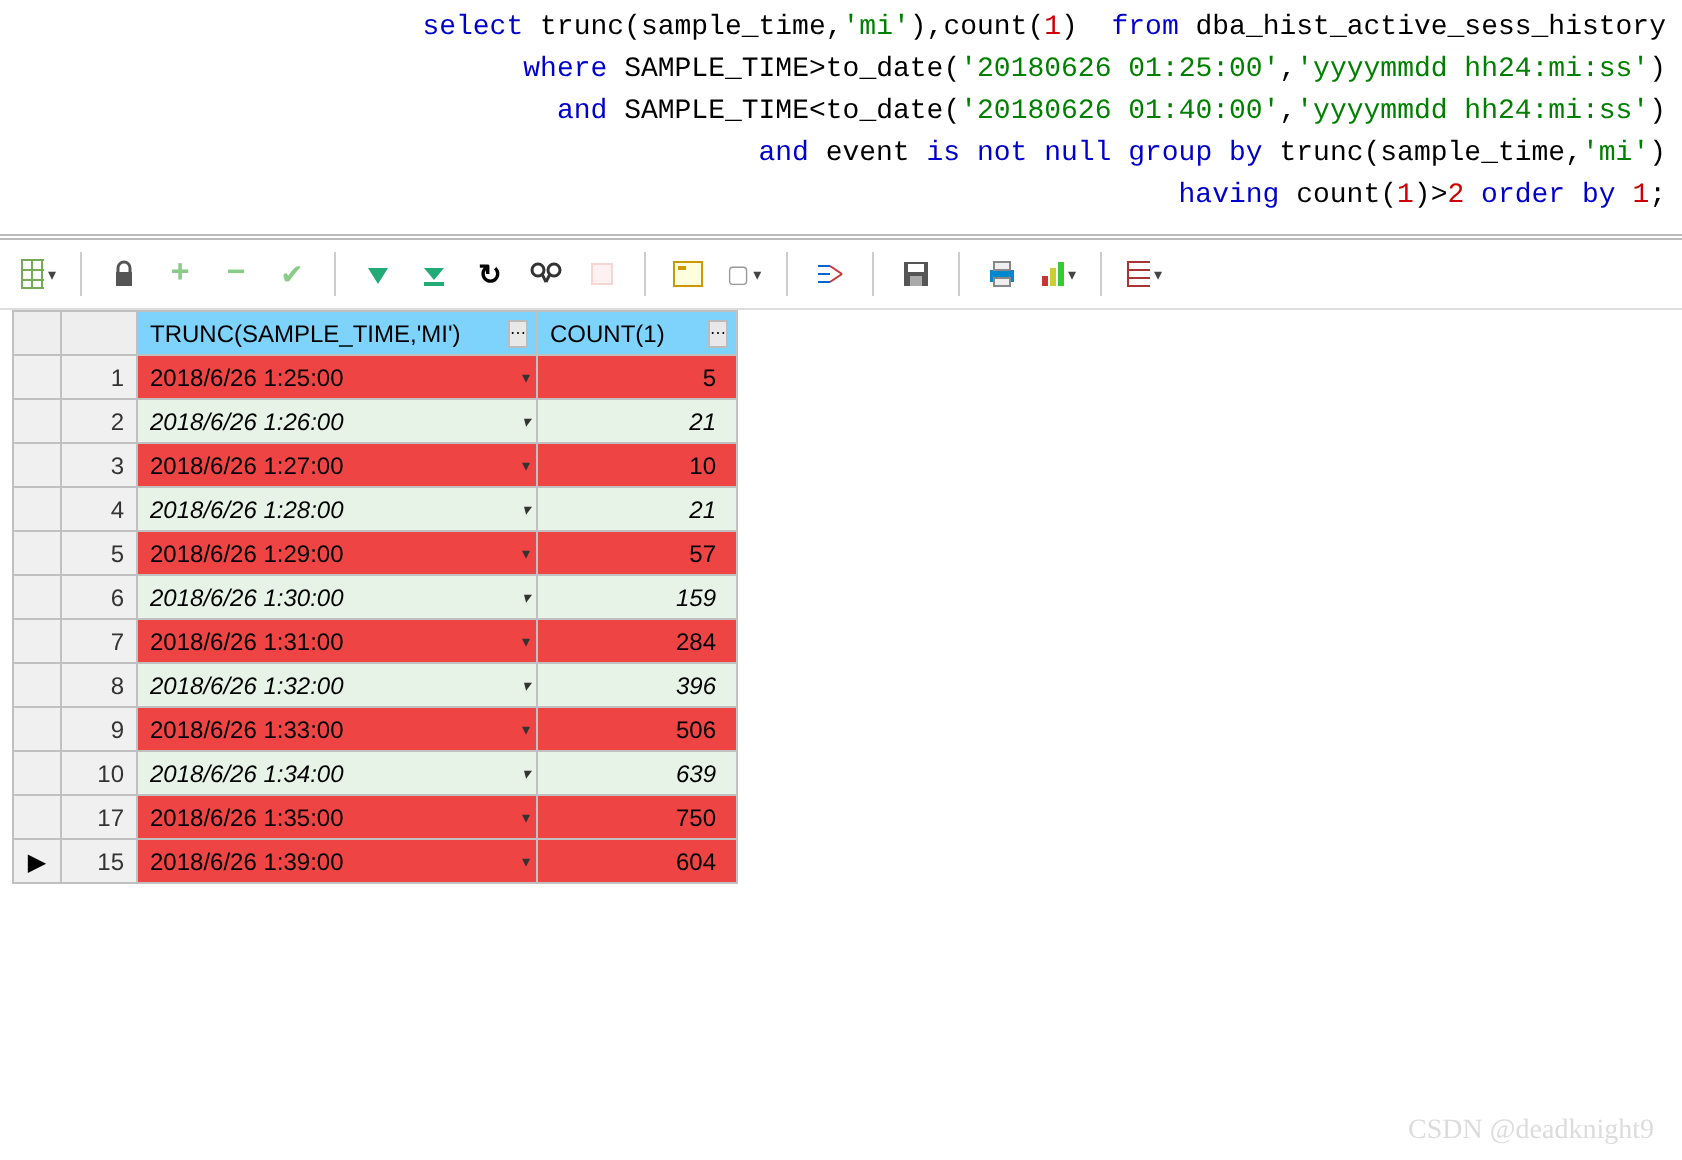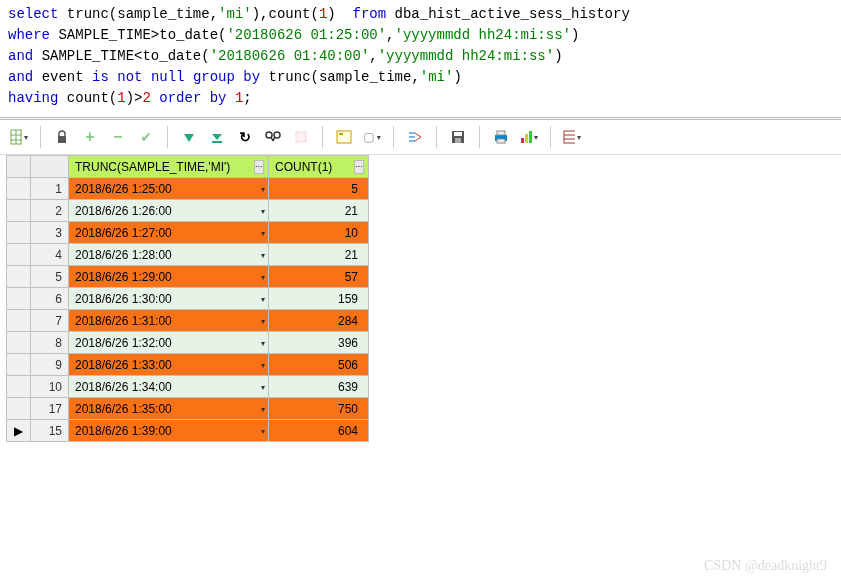--- a/index.html
+++ b/index.html
@@ -11,20 +11,21 @@
     width: 841px;
   }
   .sql-editor {
     padding: 4px 8px;
     font-family: "Courier New", monospace;
     font-size: 14px;
     line-height: 1.5;
     white-space: pre;
     color: #000;
     position: relative;
+    text-align: right;
   }
   .sql-line { display: block; }
   .kw { color: #0000cc; }
   .str { color: #008000; }
   .num { color: #cc0000; }
   .ident { color: #000; }
   .fn { color: #000; }
   .separator { border-top: 3px double #bbb; margin: 4px 0 2px 0; }
   .toolbar {
     display: flex;
@@ -41,21 +42,21 @@
     border-collapse: collapse;
     font-family: Tahoma, sans-serif;
     font-size: 12px;
   }
   .grid th, .grid td {
     border: 1px solid #c0c0c0;
     padding: 2px 6px;
     height: 22px;
   }
   .grid th {
-    background: #bef264;
+    background: #7dd3fc;
     font-weight: normal;
     text-align: left;
     position: relative;
   }
   .grid th.corner { background:#eee; width:24px;}
   .grid td.rownum {
     background: #f0f0f0;
     text-align: right;
     padding-right: 6px;
     width: 38px;
@@ -64,22 +65,22 @@
   .grid td.timecell {
     width: 200px;
     position: relative;
     padding-right: 18px;
   }
   .grid td.countcell {
     width: 100px;
     text-align: right;
     padding-right: 10px;
   }
-  .even-row td.timecell, .even-row td.countcell { background:#e6f3e6; }
-  .odd-row td.timecell, .odd-row td.countcell { background:#f97316; }
+  .even-row td.timecell, .even-row td.countcell { background:#e6f3e6;font-style:italic; }
+  .odd-row td.timecell, .odd-row td.countcell { background:#ef4444; }
   .cell-dd {
     position:absolute; right:3px; top:50%; transform:translateY(-50%);
     font-size:8px; color:#333;
   }
   .col-header { position:relative; }
   .col-header .hdr-dd {
     position:absolute; right:4px; top:50%; transform:translateY(-50%);
     width:10px; height:14px; background:#e8e8e8; border:1px solid #bbb;
     display:flex;align-items:center;justify-content:center;font-size:8px;
   }

